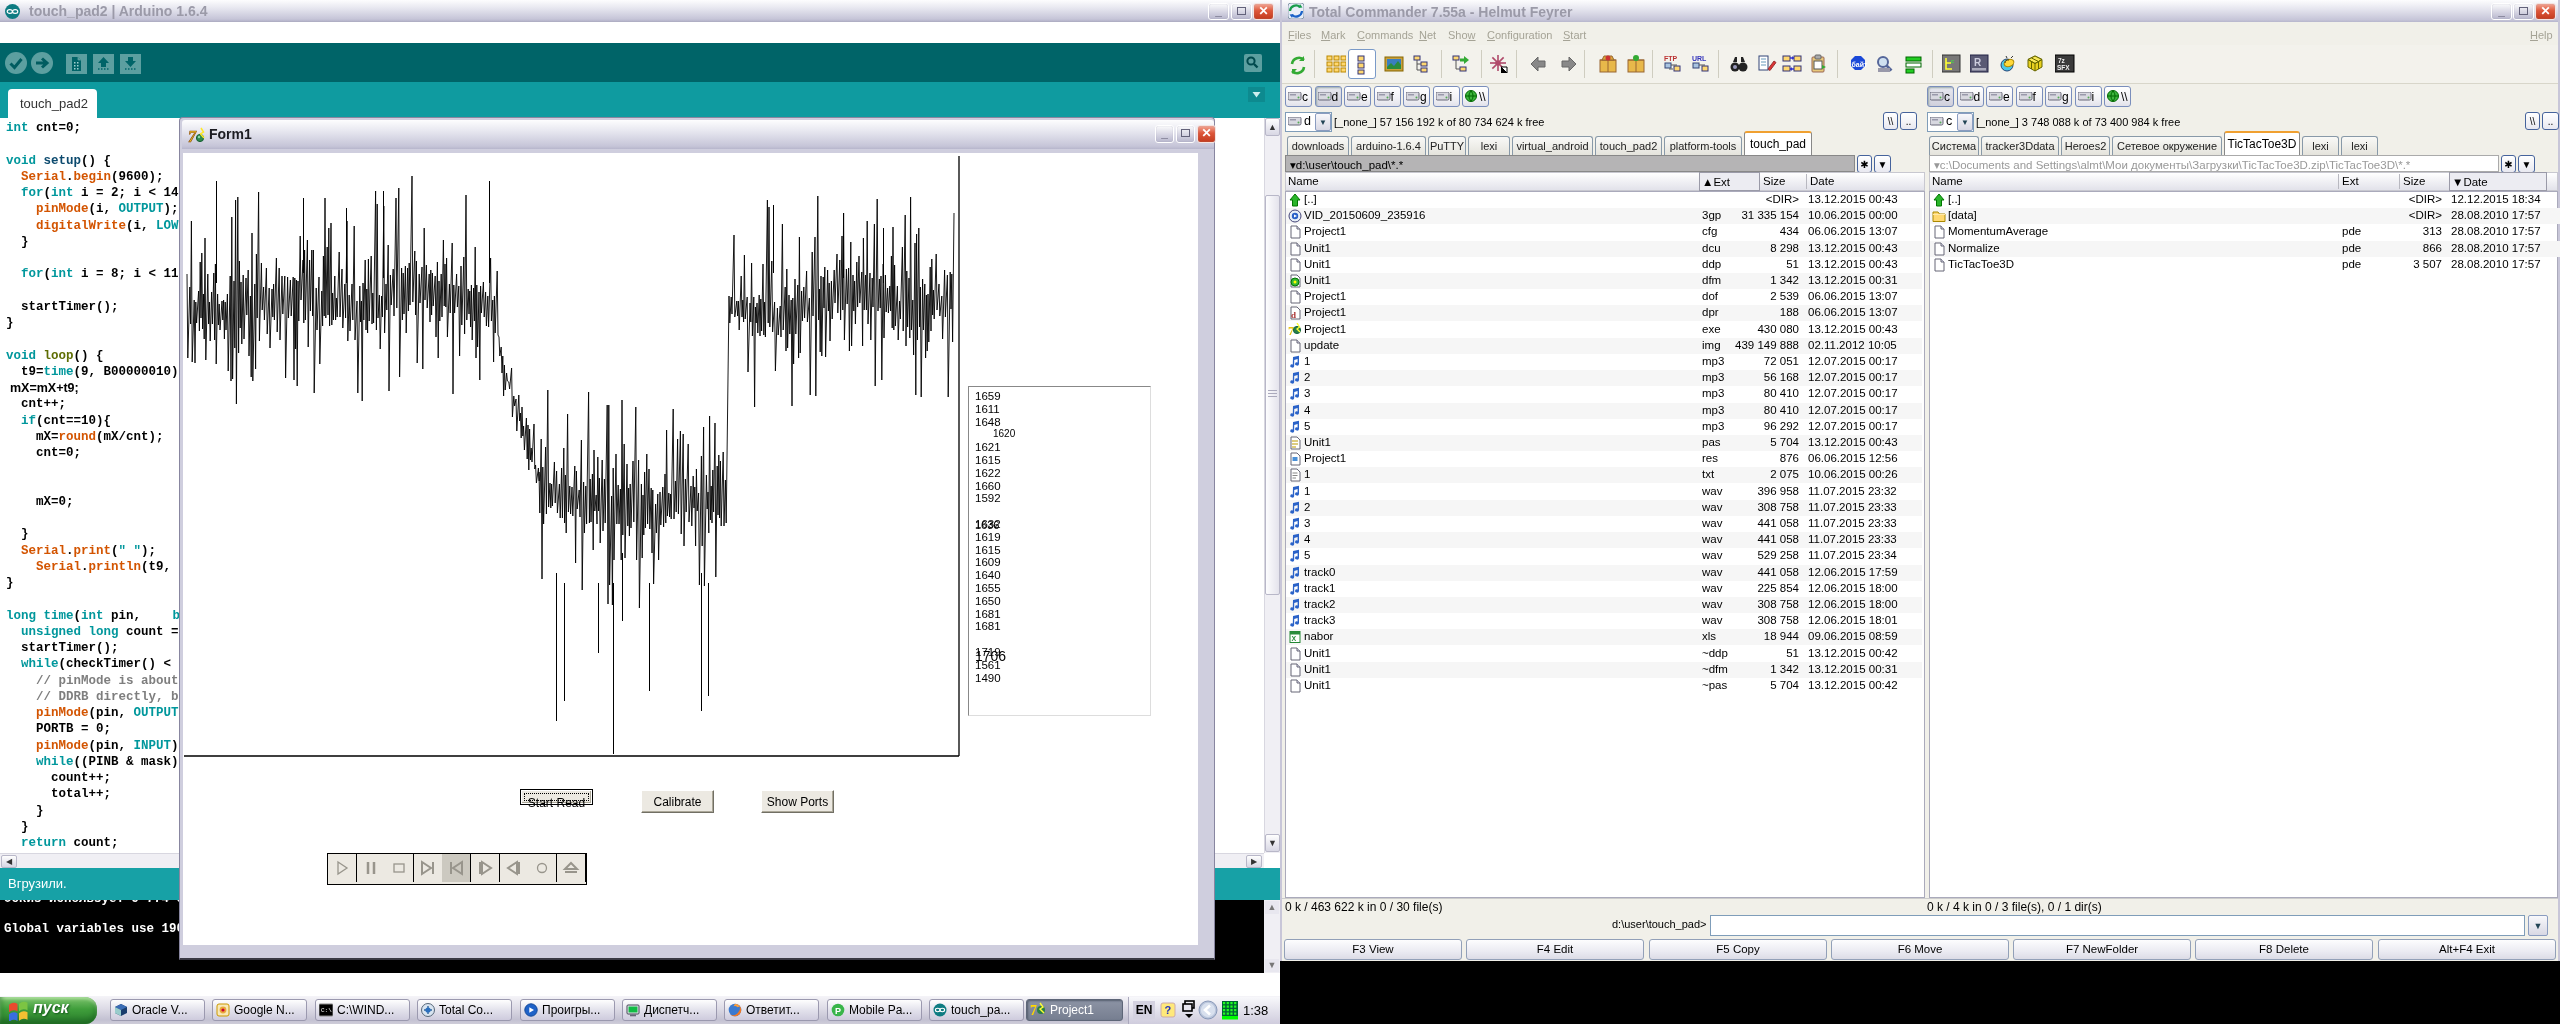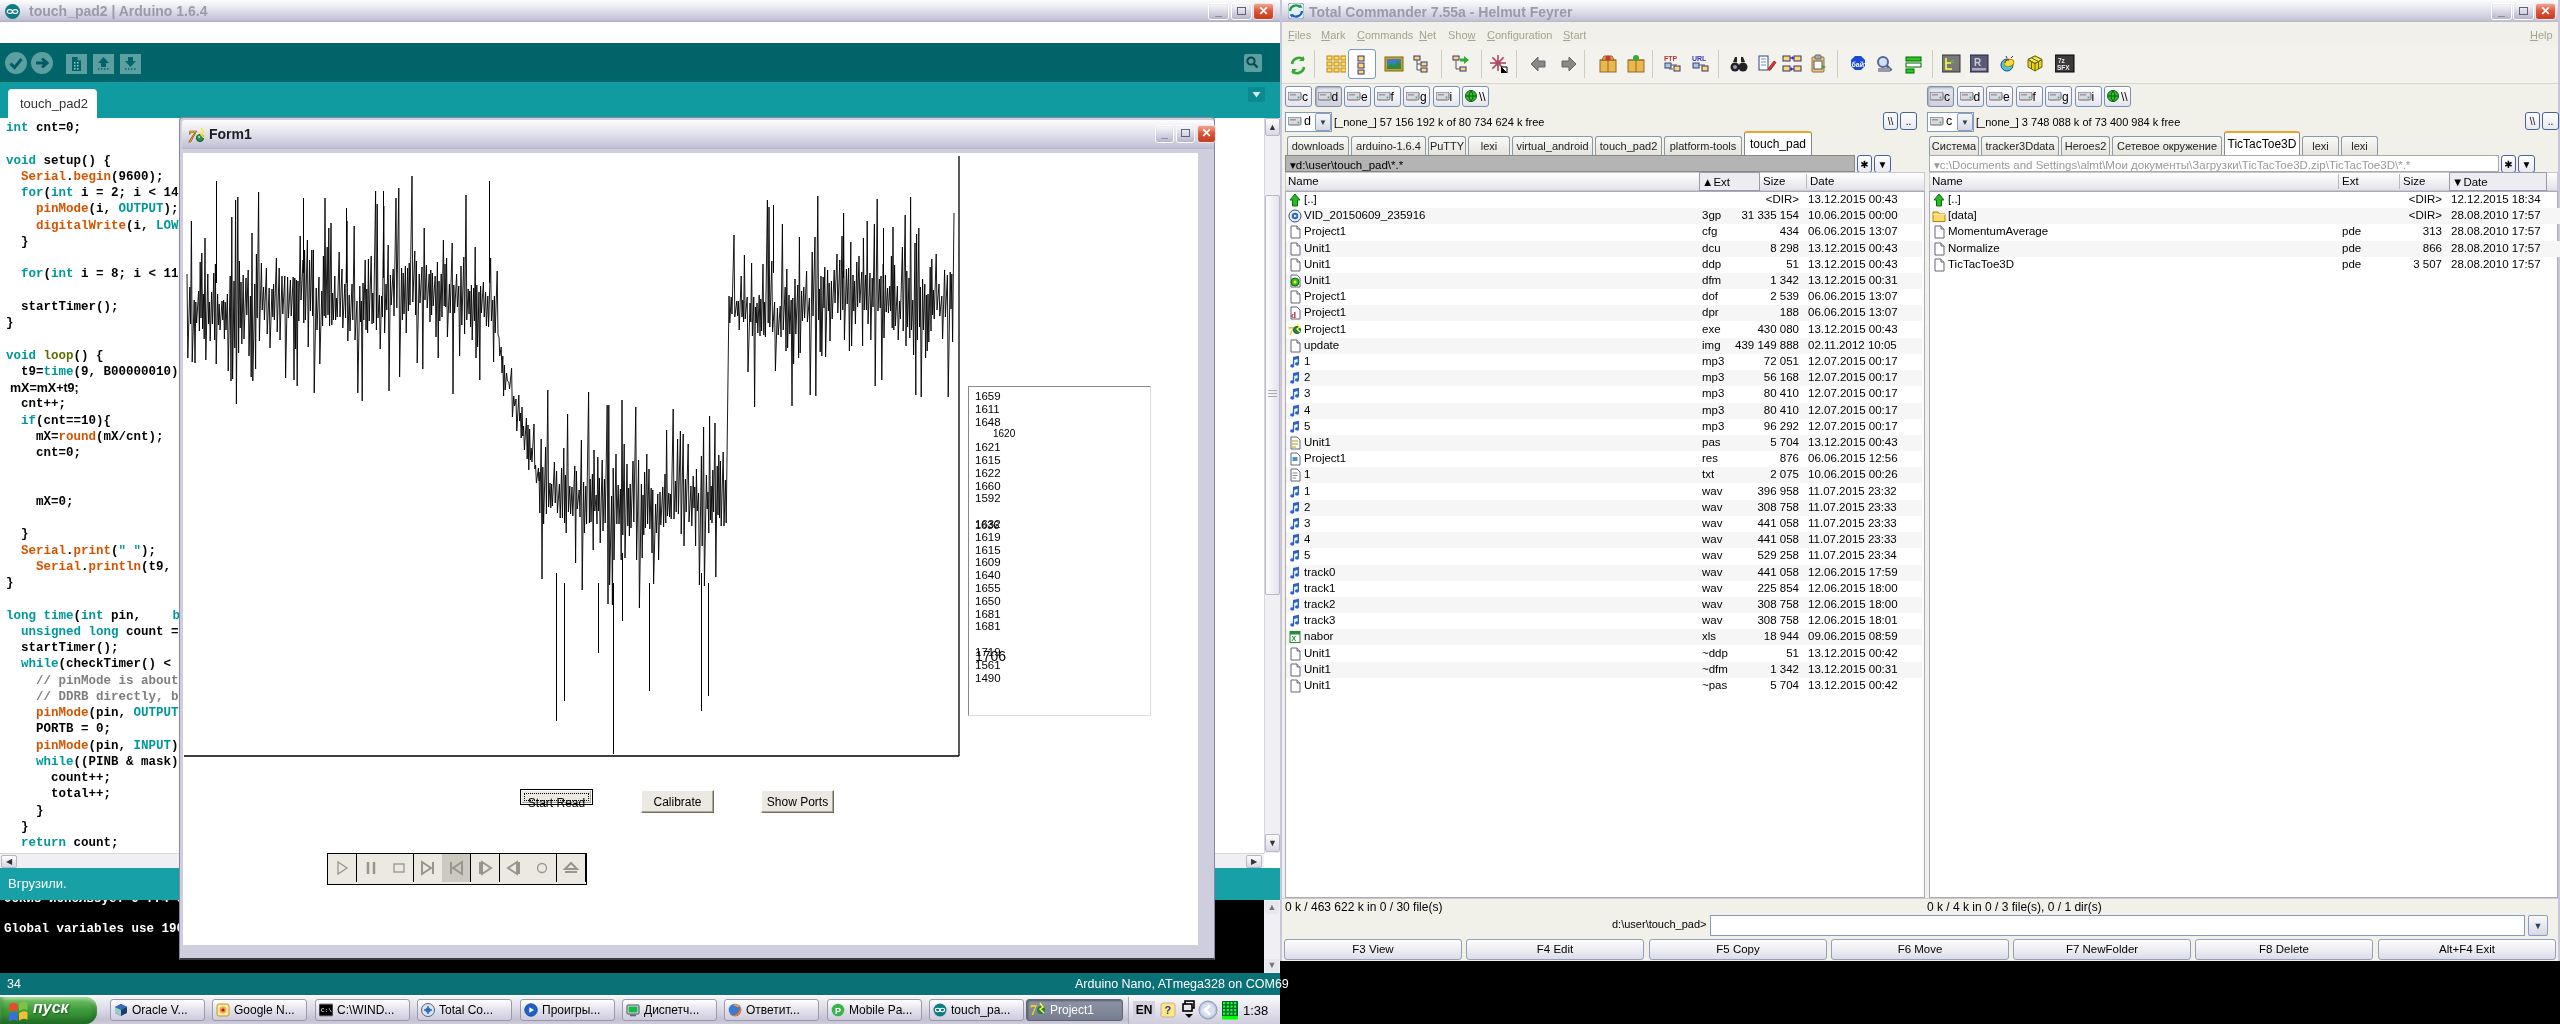--- a/index.html
+++ b/index.html
@@ -73,21 +73,21 @@
     <div class="abs" style="left:0;top:82px;width:1280px;height:36px;background:#0f9ba0">
       <div class="abs" style="left:8px;top:7px;width:89px;height:29px;background:#fff;border-radius:4px 4px 0 0;font-size:13px;color:#333;padding:7px 0 0 12px">touch_pad2</div>
       <div class="abs" style="left:1248px;top:5px;width:17px;height:15px;background:#0d8a8f"></div>
       <svg class="abs" style="left:1248px;top:5px" width="17" height="15">
         <path d="M4.5 5 L8.5 10.5 L12.5 5 z" fill="#cee"></path>
       </svg>
     </div>
     <div class="abs" style="left:0;top:118px;width:1264px;height:735px;background:#fff;overflow:hidden">
       <div class="abs" style="left:6px;top:3.0px;font-family:'Liberation Mono',monospace;font-size:12.5px;font-weight:bold;white-space:pre"><span style="color:#00979c;">int</span>&nbsp;cnt=0;</div>
       <div class="abs" style="left:6px;top:19.2px;font-family:'Liberation Mono',monospace;font-size:12.5px;font-weight:bold;white-space:pre"></div>
-      <div class="abs" style="left:6px;top:35.5px;font-family:'Liberation Mono',monospace;font-size:12.5px;font-weight:bold;white-space:pre"><span style="color:#00979c;">void</span>&nbsp;<span style="color:#000000;">setup</span>()&nbsp;{</div>
+      <div class="abs" style="left:6px;top:35.5px;font-family:'Liberation Mono',monospace;font-size:12.5px;font-weight:bold;white-space:pre"><span style="color:#00979c;">void</span>&nbsp;<span style="color:#0c4a6e;">setup</span>()&nbsp;{</div>
       <div class="abs" style="left:6px;top:51.8px;font-family:'Liberation Mono',monospace;font-size:12.5px;font-weight:bold;white-space:pre">&nbsp;&nbsp;<span style="color:#d35400;font-weight:bold;">Serial</span>.<span style="color:#d35400;">begin</span>(9600);</div>
       <div class="abs" style="left:6px;top:68.0px;font-family:'Liberation Mono',monospace;font-size:12.5px;font-weight:bold;white-space:pre">&nbsp;&nbsp;<span style="color:#00979c;">for</span>(<span style="color:#00979c;">int</span>&nbsp;i&nbsp;=&nbsp;2;&nbsp;i&nbsp;&lt;&nbsp;14;&nbsp;i++){</div>
       <div class="abs" style="left:6px;top:84.2px;font-family:'Liberation Mono',monospace;font-size:12.5px;font-weight:bold;white-space:pre">&nbsp;&nbsp;&nbsp;&nbsp;<span style="color:#d35400;">pinMode</span>(i,&nbsp;<span style="color:#00979c;">OUTPUT</span>);</div>
       <div class="abs" style="left:6px;top:100.5px;font-family:'Liberation Mono',monospace;font-size:12.5px;font-weight:bold;white-space:pre">&nbsp;&nbsp;&nbsp;&nbsp;<span style="color:#d35400;">digitalWrite</span>(i,&nbsp;<span style="color:#00979c;">LOW</span>);</div>
       <div class="abs" style="left:6px;top:116.8px;font-family:'Liberation Mono',monospace;font-size:12.5px;font-weight:bold;white-space:pre">&nbsp;&nbsp;}</div>
       <div class="abs" style="left:6px;top:133.0px;font-family:'Liberation Mono',monospace;font-size:12.5px;font-weight:bold;white-space:pre"></div>
       <div class="abs" style="left:6px;top:149.2px;font-family:'Liberation Mono',monospace;font-size:12.5px;font-weight:bold;white-space:pre">&nbsp;&nbsp;<span style="color:#00979c;">for</span>(<span style="color:#00979c;">int</span>&nbsp;i&nbsp;=&nbsp;8;&nbsp;i&nbsp;&lt;&nbsp;11;&nbsp;i++){</div>
       <div class="abs" style="left:6px;top:165.5px;font-family:'Liberation Mono',monospace;font-size:12.5px;font-weight:bold;white-space:pre"></div>
       <div class="abs" style="left:6px;top:181.8px;font-family:'Liberation Mono',monospace;font-size:12.5px;font-weight:bold;white-space:pre">&nbsp;&nbsp;startTimer();</div>
       <div class="abs" style="left:6px;top:198.0px;font-family:'Liberation Mono',monospace;font-size:12.5px;font-weight:bold;white-space:pre">}</div>
@@ -137,24 +137,20 @@
     <div class="abs" style="left:0;top:868px;width:1280px;height:32px;background:#17a1a6">
       <div class="abs" style="left:8px;top:8px;font-size:13px;color:#fff">Вгрузили.</div>
     </div>
     <div class="abs" style="left:0;top:900px;width:1264px;height:73px;background:#000;overflow:hidden">
       <div class="abs" style="left:4px;top:-8px;color:#fff;font-family:'Liberation Mono',monospace;font-size:12.5px;font-weight:bold;white-space:pre">Эскиз использует 9 774 байт (</div>
       <div class="abs" style="left:4px;top:22px;color:#fff;font-family:'Liberation Mono',monospace;font-size:12.5px;font-weight:bold;white-space:pre">Global variables use 190 </div>
     </div>
     <div class="abs" style="left:1264px;top:900px;width:16px;height:73px;background:#f0eff4">
       <div class="abs" style="left:1px;top:1px;width:14px;height:13px;background:#e8e7ef;color:#777;font-size:9px;text-align:center;line-height:13px">▲</div>
       <div class="abs" style="left:1px;top:59px;width:14px;height:13px;background:#e8e7ef;color:#777;font-size:9px;text-align:center;line-height:13px">▼</div>
-    </div>
-    <div class="abs" style="left:0;top:973px;width:1280px;height:22px;background:#0a7177">
-      <div class="abs" style="left:7px;top:4px;font-size:12.5px;color:#fff">34</div>
-      <div class="abs" style="left:1075px;top:4px;font-size:12.5px;color:#fff;white-space:nowrap">Arduino Nano, ATmega328 on COM69</div>
     </div>
   </div>
 <div class="abs" style="left:179px;top:117px;width:1036px;height:843px;background:#cfcede;border:1px solid #8886a0;border-bottom:2px solid #3a3a44;border-radius:4px 4px 0 0">
     <div class="abs titlebar" style="left:2px;top:2px;width:1032px;height:29px;border-radius:3px 3px 0 0">
       <svg class="abs" style="left:6px;top:7px" width="18" height="17">
         <text x="0" y="15" font-size="16" font-weight="bold" font-style="italic" fill="#f0c020" font-family="Liberation Serif" stroke="#8a4c10" stroke-width="0.6">7</text>
         <circle cx="12" cy="11" r="3.6" fill="#2e8a4e" stroke="#145c30"></circle>
         <circle cx="11" cy="10" r="1.2" fill="#8fd8a8"></circle>
         <path d="M13 1 L15.5 5 L12.5 7 L16 11" stroke="#ffe829" stroke-width="1.5" fill="none"></path>
       </svg>

